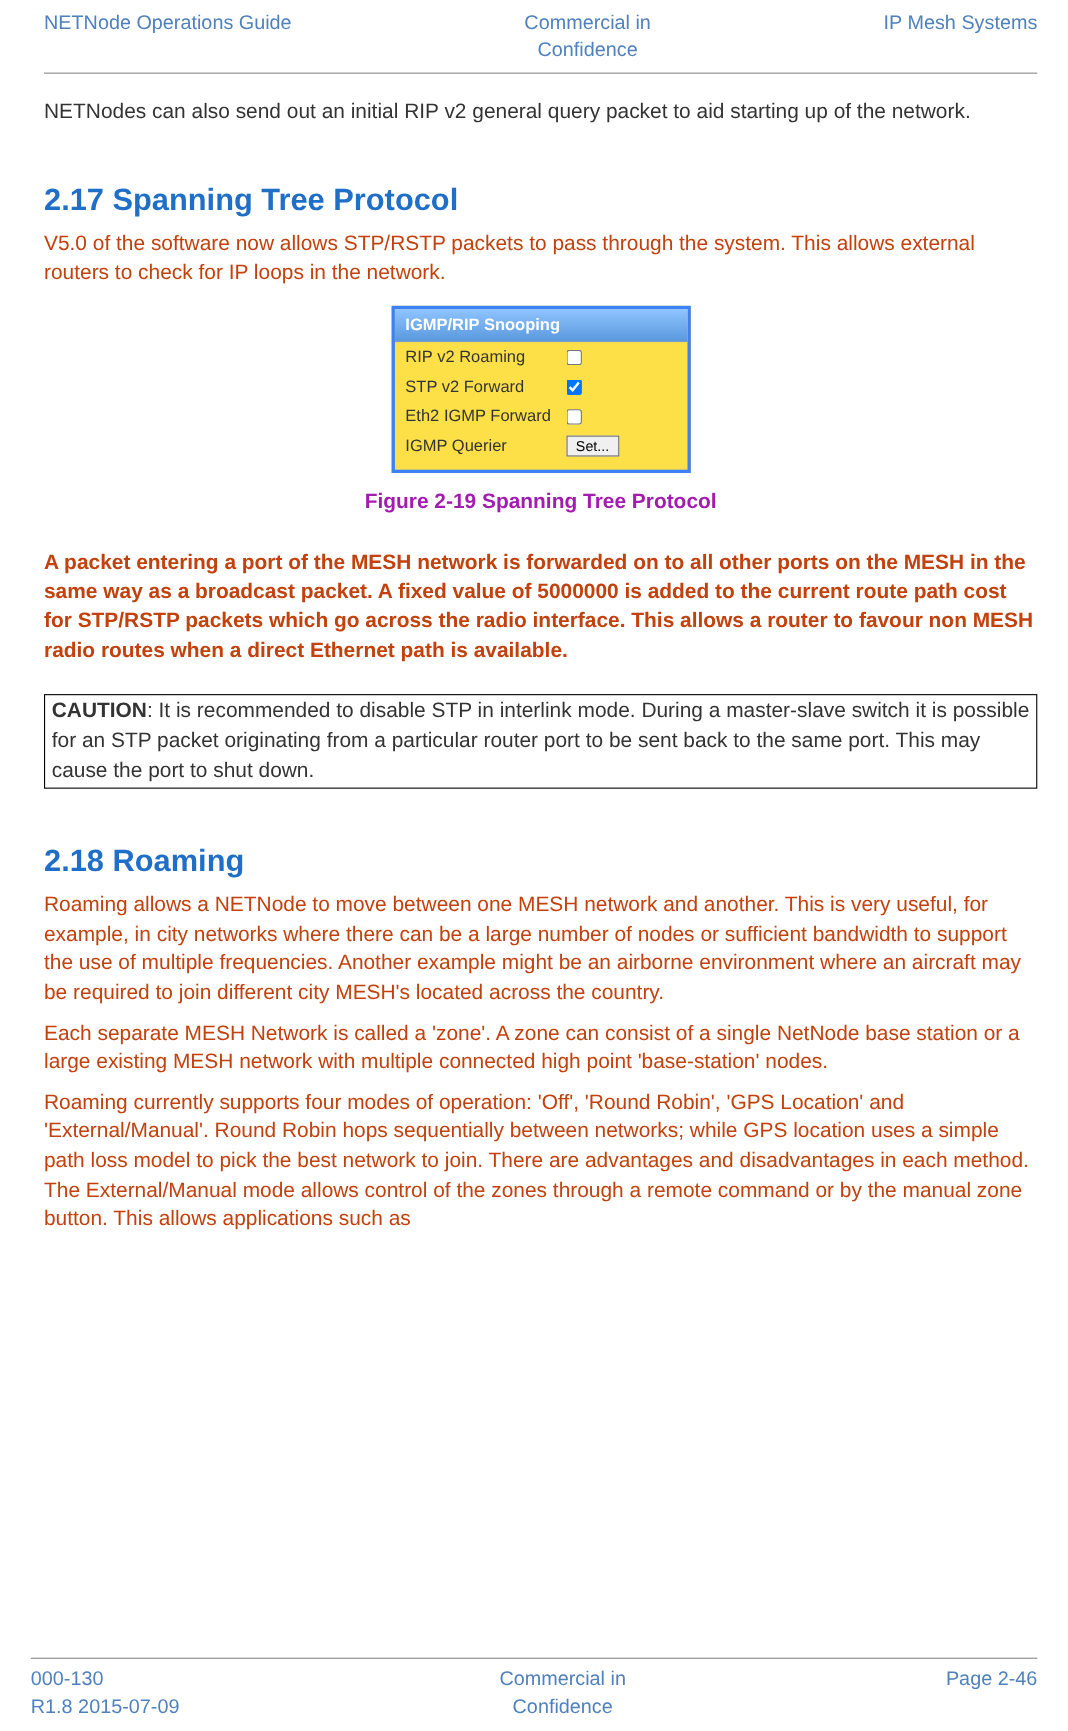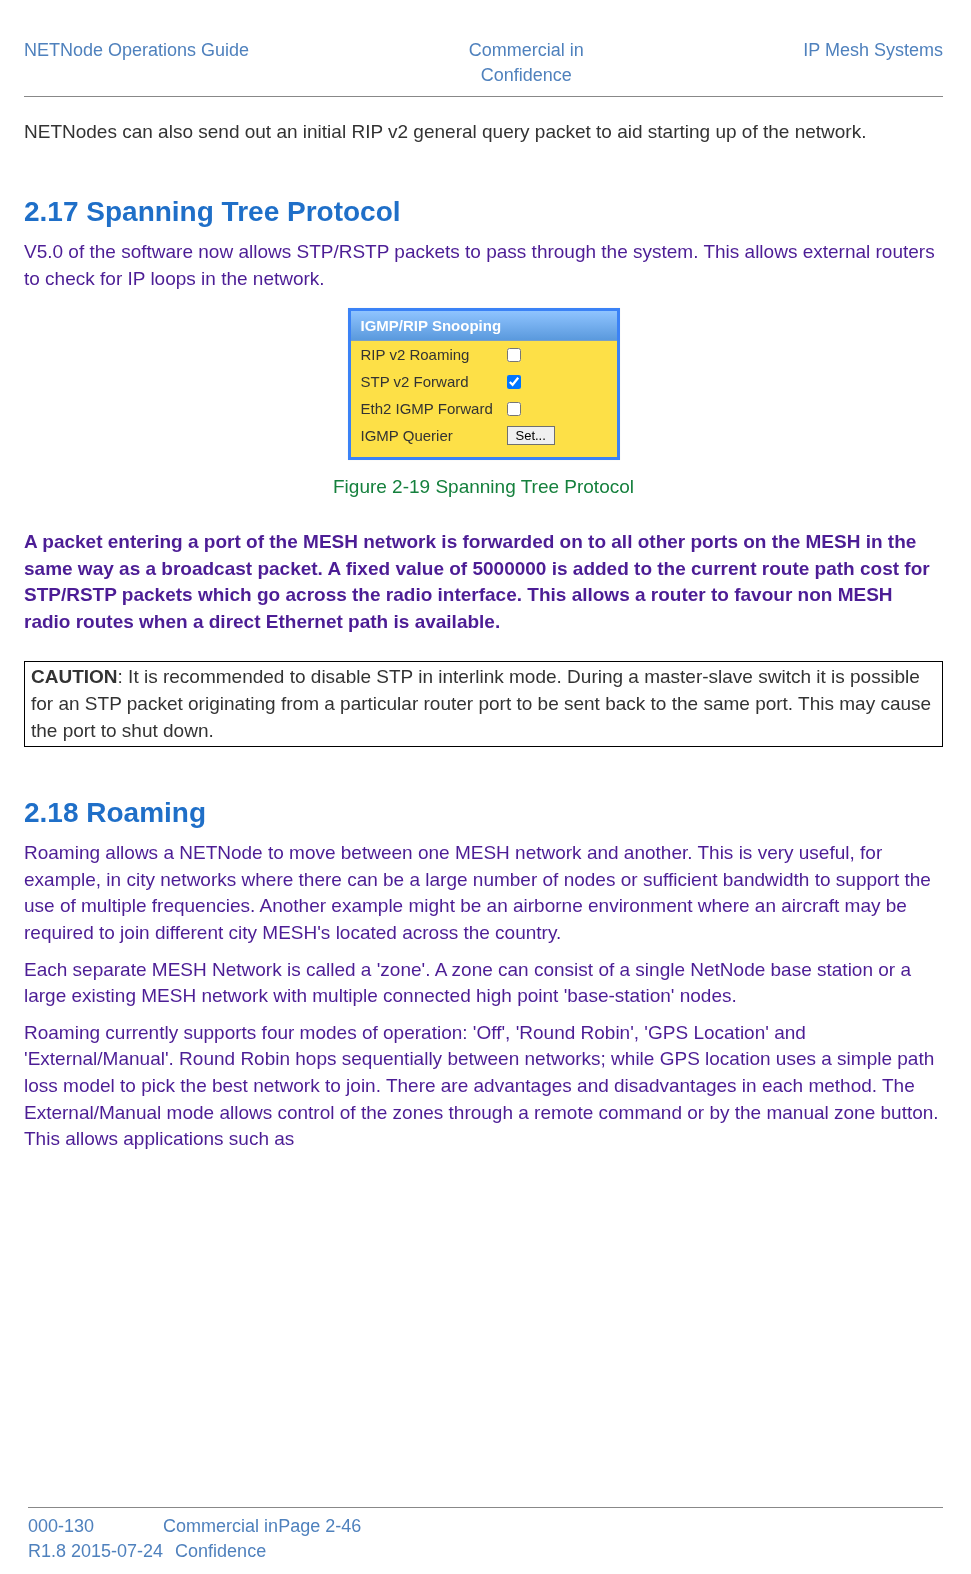--- a/index.html
+++ b/index.html
@@ -12,22 +12,21 @@
       background: #fff;
       width: 971px;
       height: 1574px;
       margin: 0 auto;
       padding: 0;
       font-size: 19px;
       line-height: 1.4;
       color: #333;
     }
     .page-wrap {
-      padding: 8px 28px 0 24px;
-      margin-top: 30px;
+      padding: 8px 28px 0 40px;
     }
     .header-row {
       display: flex;
       justify-content: space-between;
       align-items: flex-start;
       color: #4f81bd;
       font-size: 18px;
       padding-bottom: 6px;
     }
     .header-center {
@@ -96,51 +95,51 @@
       height: 14px;
     }
     .panel-btn {
       font-size: 13px;
       padding: 1px 8px;
       border: 1px solid #707070;
       background: #f0f0f0;
       cursor: pointer;
     }
     .fig-caption {
-      font-weight: normal;
+      font-weight: bold;
       margin-top: 14px;
-      color: #15803d;
+      color: #a21caf;
     }
     .footer {
       position: absolute;
       bottom: 10px;
       left: 28px;
       right: 28px;
     }
     hr.bot-hr {
       border: none;
       border-top: 1px solid #888;
       margin-bottom: 6px;
     }
     .footer-row {
       display: flex;
-      justify-content: flex-start;
+      justify-content: space-between;
       align-items: flex-start;
       color: #4f81bd;
       font-size: 18px;
     }
     .footer-center {
       text-align: center;
     }
     .footer-right {
       text-align: right;
     }
     .para {
       margin-bottom: 10px;
-      color: #4c1d95;
+      color: #c2410c;
     }
     .mt28 { margin-top: 28px; font-weight: bold; }
   </style>
 </head>
 <body>
 
 <div class="page-wrap">
   <div class="header-row">
     <div>NETNode Operations Guide</div>
     <div class="header-center">
@@ -191,21 +190,21 @@
   <p class="para">Each separate MESH Network is called a 'zone'. A zone can consist of a single NetNode base station or a large existing MESH network with multiple connected high point 'base-station' nodes.</p>
   <p class="para">Roaming currently supports four modes of operation: 'Off', 'Round Robin', 'GPS Location' and 'External/Manual'. Round Robin hops sequentially between networks; while GPS location uses a simple path loss model to pick the best network to join. There are advantages and disadvantages in each method. The External/Manual mode allows control of the zones through a remote command or by the manual zone button. This allows applications such as</p>
 
 </div>
 
 <div class="footer">
   <hr class="bot-hr">
   <div class="footer-row">
     <div>
       <div>000-130</div>
-      <div>R1.8 2015-07-24</div>
+      <div>R1.8 2015-07-09</div>
     </div>
     <div class="footer-center">
       <div>Commercial in</div>
       <div>Confidence</div>
     </div>
     <div class="footer-right">Page 2-46</div>
   </div>
 </div>
 
 </body></html>

